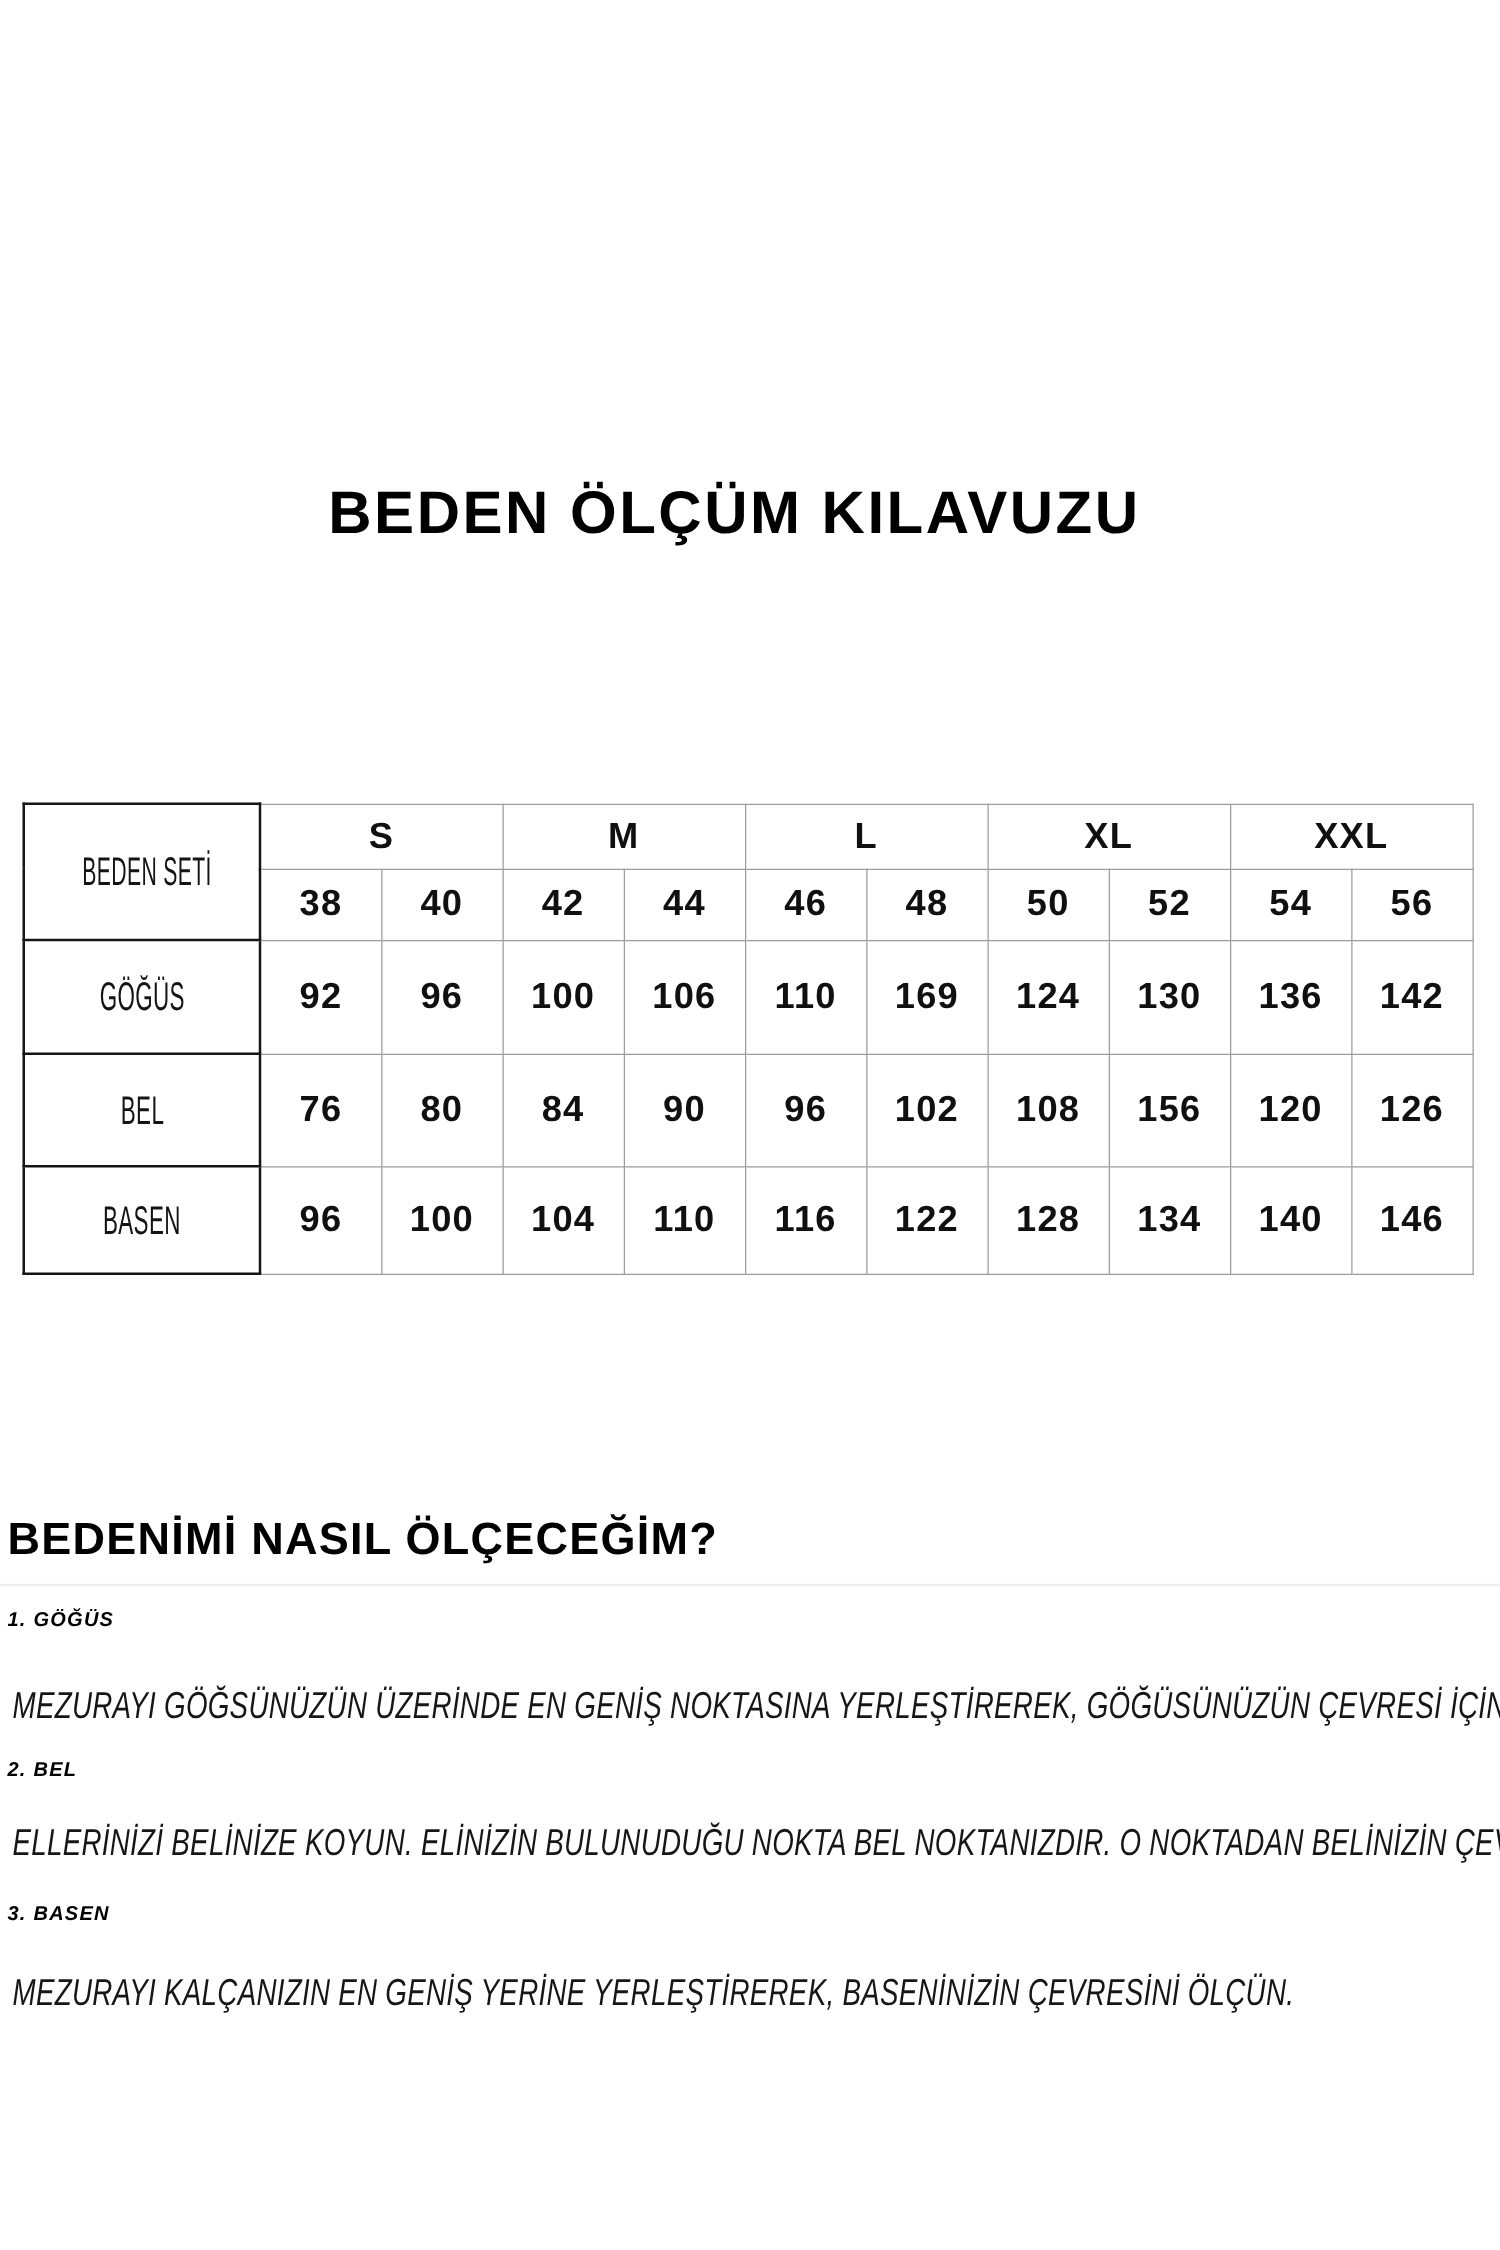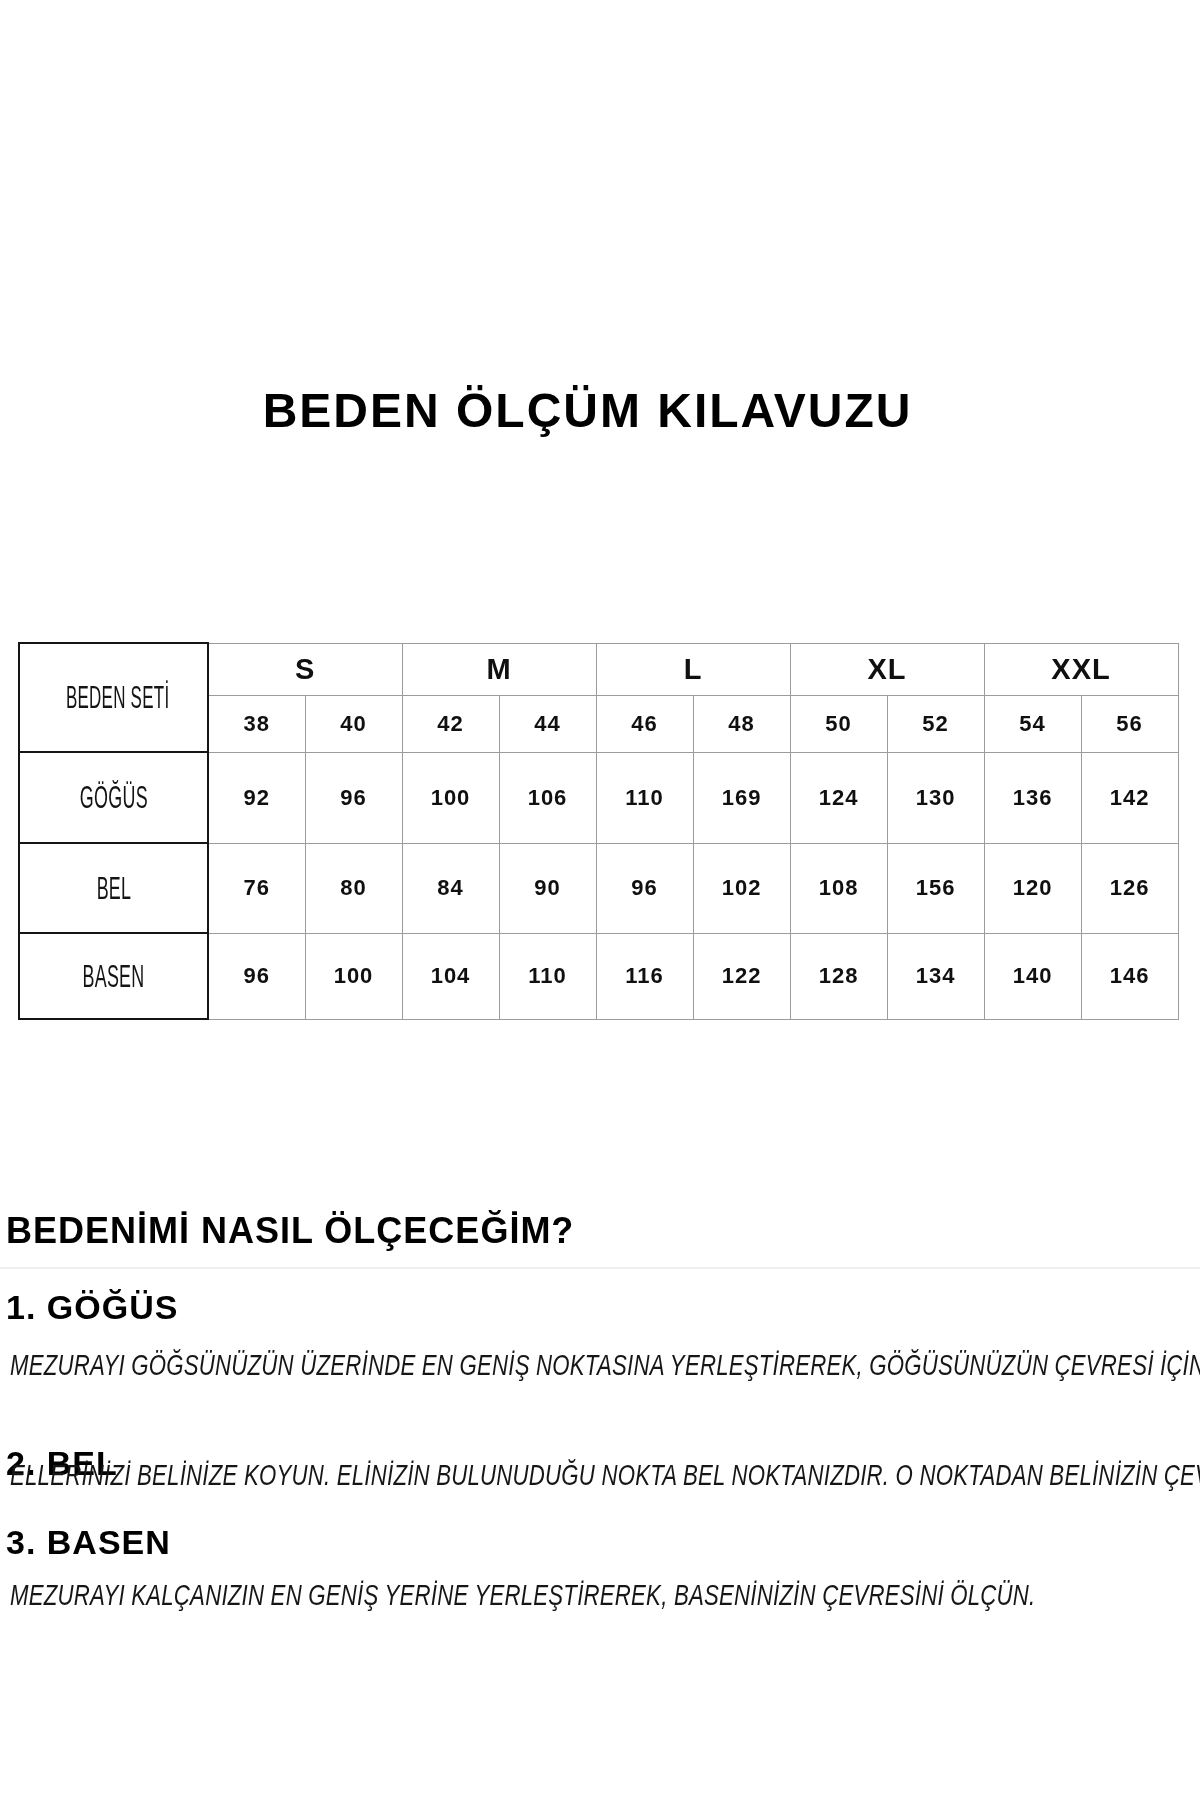--- a/index.html
+++ b/index.html
@@ -75,21 +75,21 @@
   }
   table.size-table td.lbl {
     border: 2px solid #151515;
   }
   td.grp, td.num {
     font-weight: 700;
     color: #101010;
     letter-spacing: 1px;
   }
   td.grp { font-size: 29px; }
-  td.num { font-size: 22px; }
+  td.num { font-size: 29px; }
 
   
   .cond {
     display: inline-block;
     font-size: 32px;
     font-weight: 400;
     color: #141414;
     white-space: nowrap;
     transform: scaleX(0.56);
     transform-origin: center center;
@@ -107,38 +107,39 @@
   .table-note .cond {
     font-size: 30px;
     transform: scaleX(0.52);
     transform-origin: left center;
   }
 
   
   .step-title {
     position: absolute;
     left: 6px;
-    font-size: 34px;
+    font-size: 16px;
     letter-spacing: 1px;
     white-space: nowrap;
+    font-style: italic;
   }
   .step-desc {
     position: absolute;
     left: 10px;
     font-size: 30px;
     font-style: italic;
     color: #161616;
     white-space: nowrap;
     transform: scaleX(0.74);
     transform-origin: left center;
     letter-spacing: 0.3px;
   }
   .t-step1 { top: 1288px; }
   .d-step1 { top: 1348px; }
-  .t-step2 { top: 1444px; }
+  .t-step2 { top: 1408px; }
   .d-step2 { top: 1458px; }
   .t-step3 { top: 1523px; }
   .d-step3 { top: 1578px; }
 </style>
 </head>
 <body>
 
 <div class="page">
 
   <div class="display page-title">BEDEN ÖLÇÜM KILAVUZU</div>

